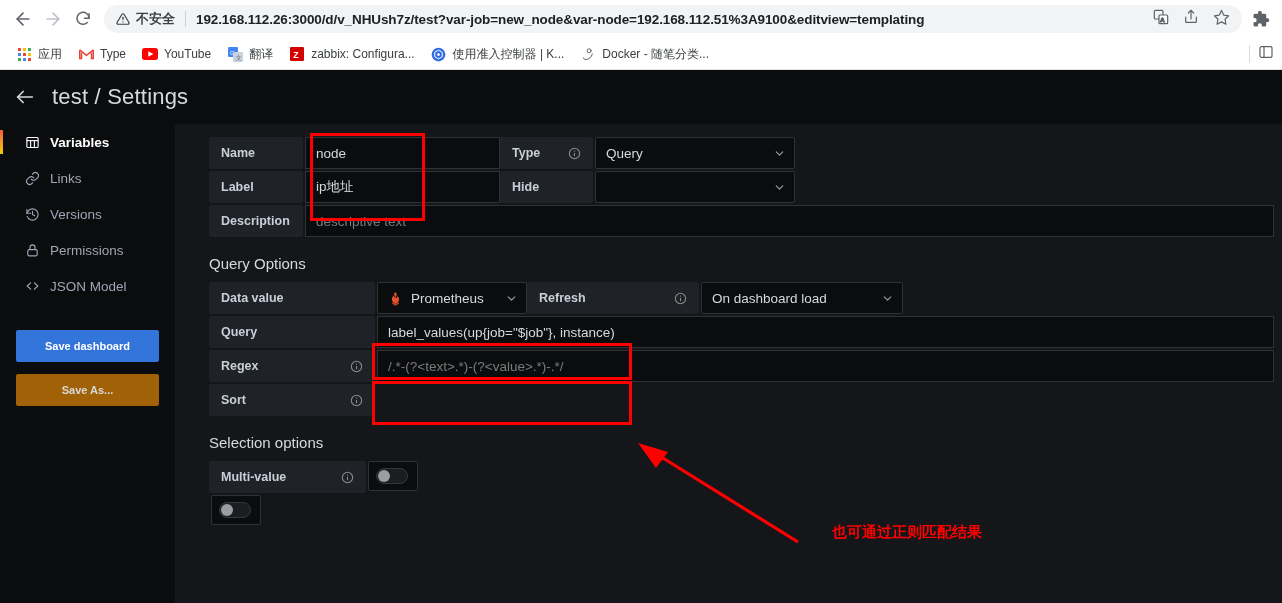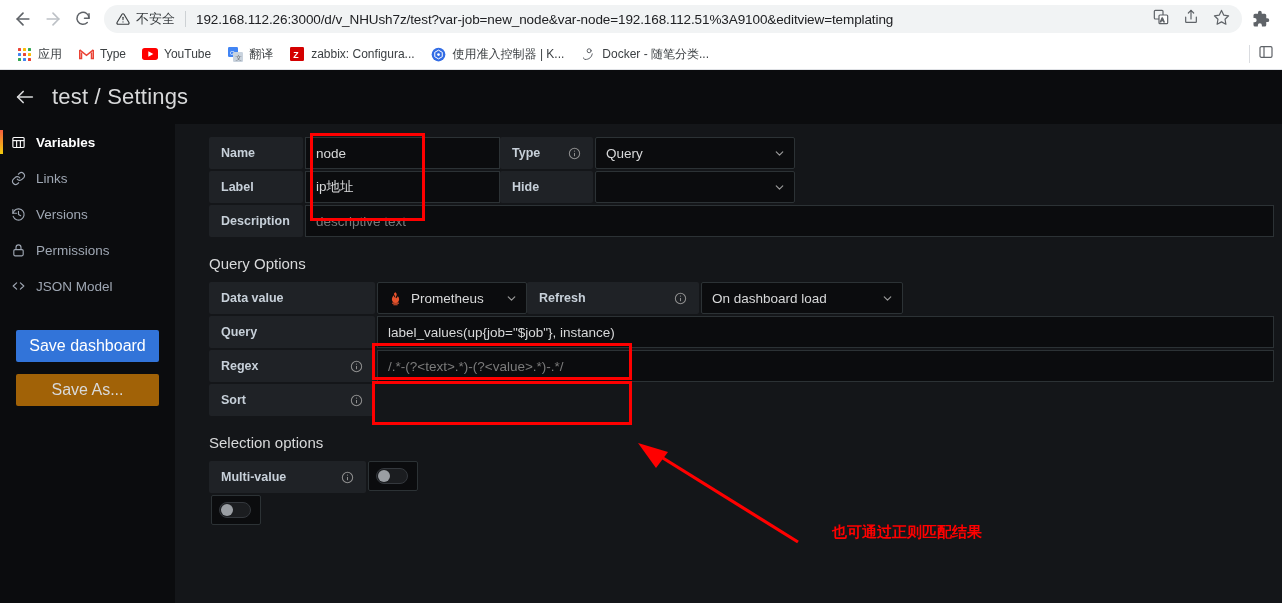--- a/index.html
+++ b/index.html
@@ -19,20 +19,21 @@
     display: flex; align-items: center; justify-content: center;
     color: #5f6368; flex: 0 0 auto;
   }
   .nav-btn svg { display: block; }
 
   .omnibox {
     flex: 1 1 auto; height: 28px; margin-left: 6px; margin-right: 6px;
     background: #f1f3f4; border-radius: 14px;
     display: flex; align-items: center; padding: 0 12px; gap: 6px;
     min-width: 0;
+    font-weight: bold;
   }
   .warn-icon { color: #5f6368; display: flex; align-items: center; flex: 0 0 auto; }
   .warn-text { font-size: 13px; color: #3c4043; white-space: nowrap; flex: 0 0 auto; }
   .omni-sep { width: 1px; height: 16px; background: #cdd1d4; flex: 0 0 auto; margin: 0 4px; }
   .omni-url {
     font-size: 13.5px; color: #202124; white-space: nowrap;
     overflow: hidden; text-overflow: clip; flex: 1 1 auto; letter-spacing: -0.1px;
   }
   .omni-icons { display: flex; align-items: center; gap: 14px; flex: 0 0 auto; padding-left: 10px; color: #5f6368; }
   .ext-icon { width: 26px; display: flex; align-items: center; justify-content: center; color: #5f6368; flex: 0 0 auto; }
@@ -57,31 +58,31 @@
   }
   .back-arrow { color: #d8d9da; display: flex; align-items: center; }
   .page-title { font-size: 22px; color: #d8d9da; font-weight: 400; letter-spacing: .2px; }
 
   .body-wrap { flex: 1 1 auto; display: flex; min-height: 0; }
 
   
   .settings-nav { width: 175px; flex: 0 0 175px; background: #0b0c0e; padding-top: 0px; }
   .nav-item {
     height: 36px; display: flex; align-items: center; gap: 10px;
-    padding-left: 11px; position: relative; color: #9fa7b3; font-size: 13.5px;
+    padding-left: 25px; position: relative; color: #9fa7b3; font-size: 13.5px;
   }
   .nav-item.active { color: #ffffff; font-weight: bold; }
   .nav-item.active::before {
     content: ""; position: absolute; left: 0; top: 6px; bottom: 6px; width: 3px;
     background: linear-gradient(#f55f3e, #f2cc0c);
   }
   .nav-ico { width: 15px; height: 15px; display: flex; align-items: center; justify-content: center; color: inherit; flex: 0 0 auto; }
   .nav-actions { padding: 26px 16px 0 16px; display: flex; flex-direction: column; gap: 12px; }
   .btn {
-    height: 32px; border-radius: 2px; font-size: 16px; font-weight: normal;
+    height: 32px; border-radius: 2px; font-size: 11px; font-weight: bold;
     display: flex; align-items: center; justify-content: center; color: #fff; border: none;
     font-family: "Liberation Sans", sans-serif;
   }
   .btn-primary { background: #3274d9; }
   .btn-secondary { background: #a16207; color: #d8d9da; }
 
   
   .settings-main {
     flex: 1 1 auto; background: #141619; position: relative;
     overflow: hidden; padding: 0 0 0 0;

